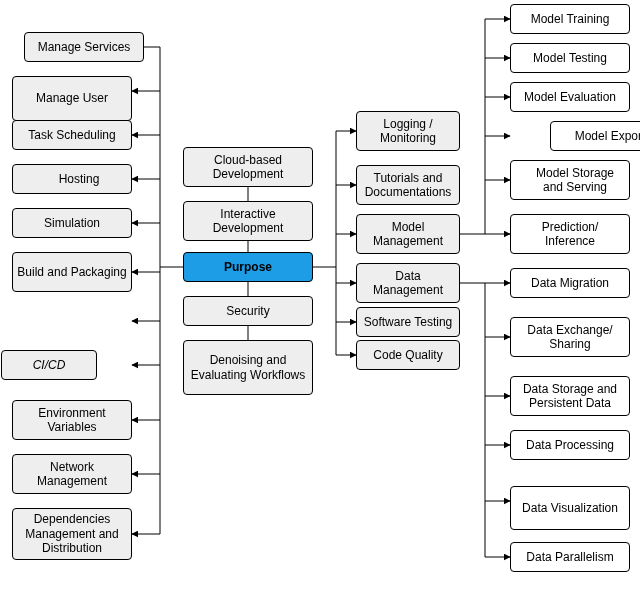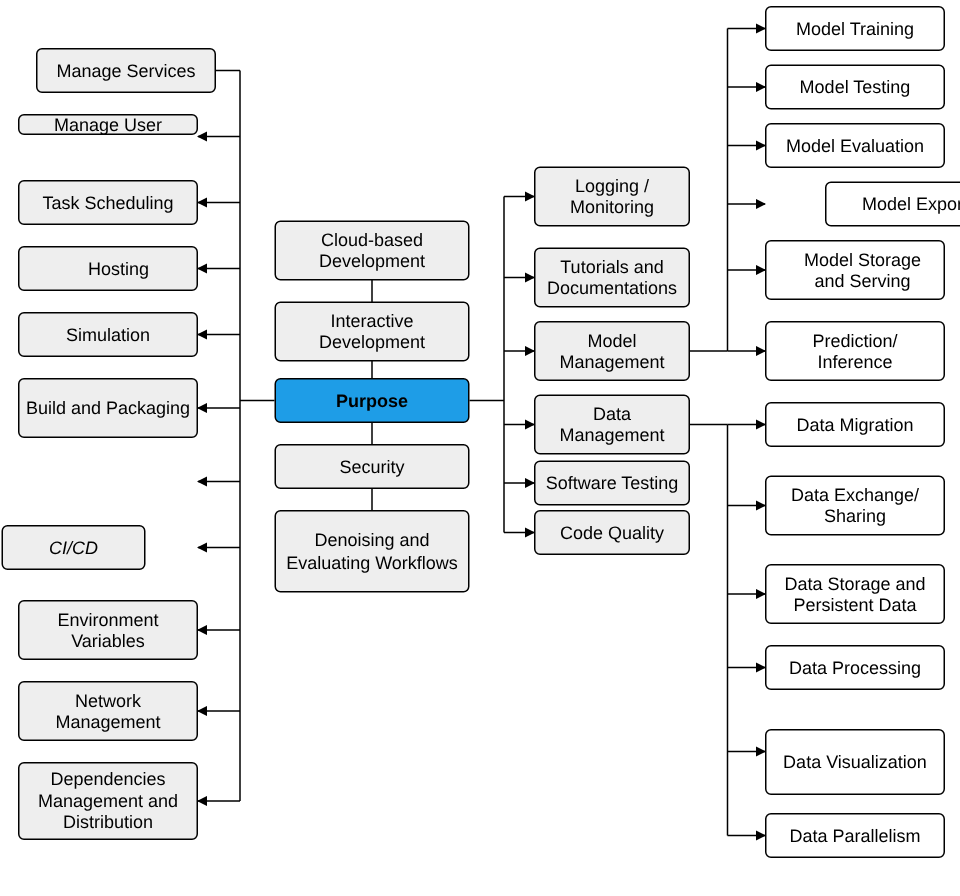--- a/index.html
+++ b/index.html
@@ -112,21 +112,21 @@
   </g>
 </svg>
 
 <div class="node root" style="left:183px; top:252px; width:130px; height:30px;">
       <span>Purpose</span>
     </div>
 
 <div class="node" style="left:24px; top:32px; width:120px; height:30px;">
       <span>Manage Services</span>
     </div>
-<div class="node" style="left:12px; top:76px; width:120px; height:14px;">
+<div class="node" style="left:12px; top:76px; width:120px; height:45px;">
       <span>Manage User</span>
     </div>
 <div class="node" style="left:12px; top:120px; width:120px; height:30px;">
       <span>Task Scheduling</span>
     </div>
 <div class="node" style="left:12px; top:164px; width:120px; height:30px;padding-left:18px;">
       <span>Hosting</span>
     </div>
 <div class="node" style="left:12px; top:208px; width:120px; height:30px;">
       <span>Simulation</span>

